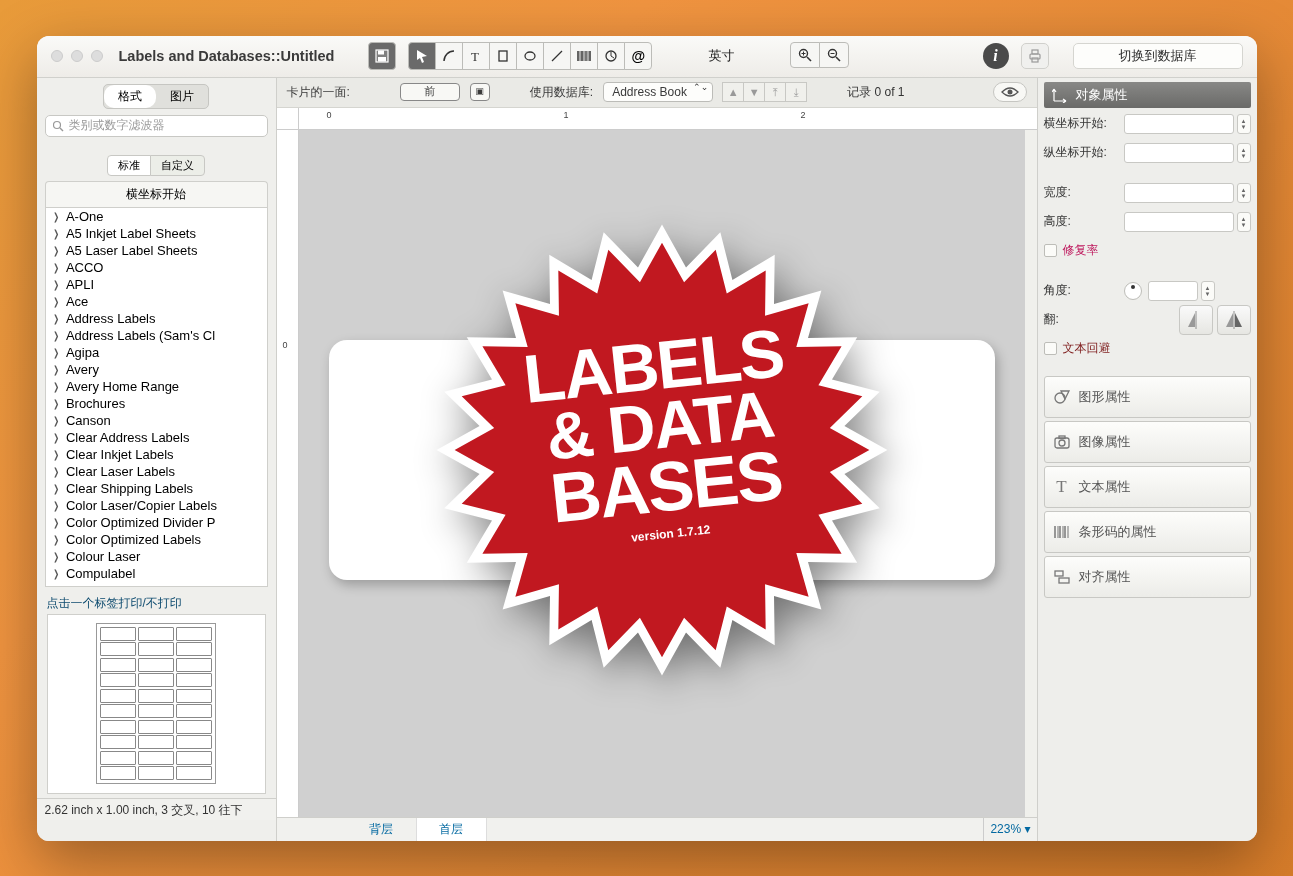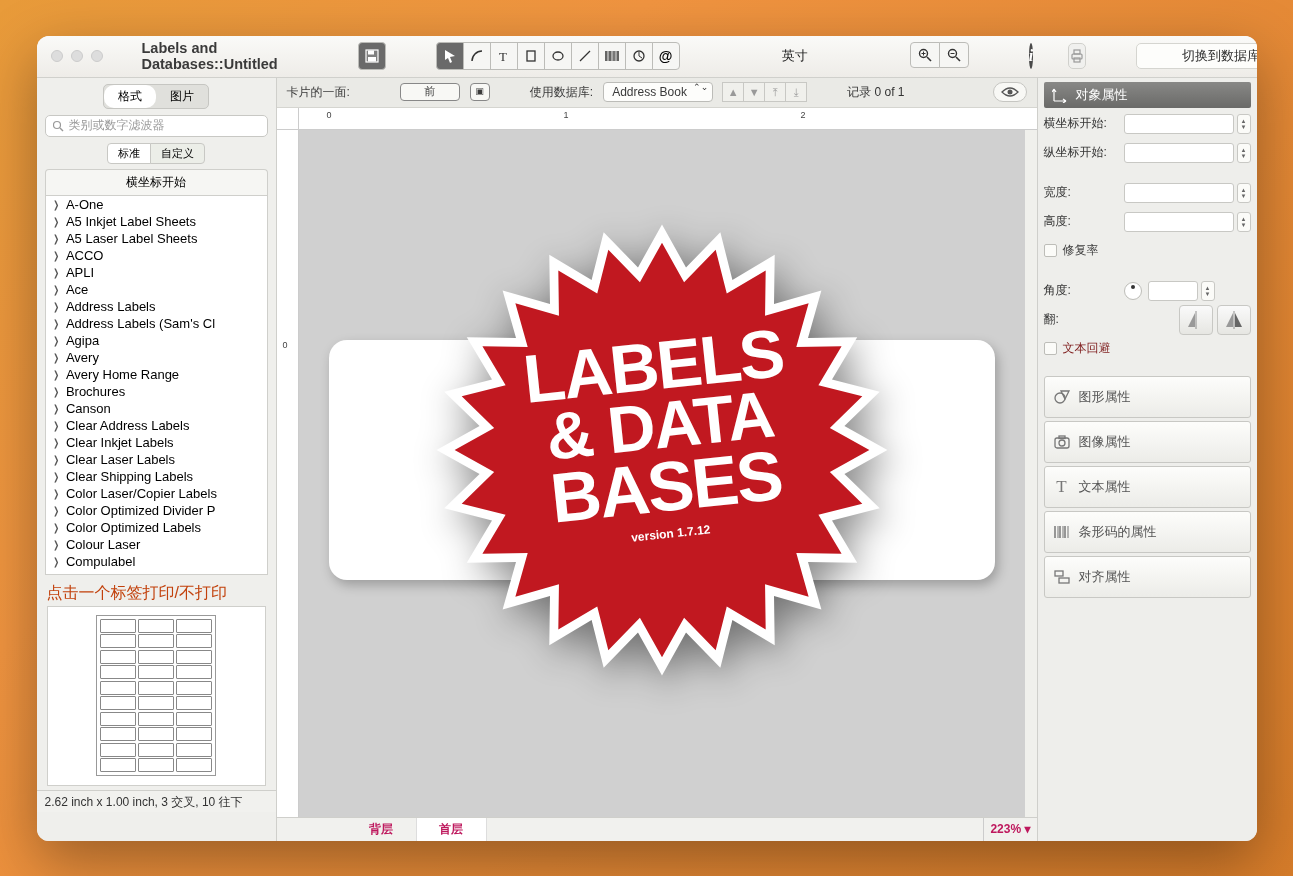--- a/index.html
+++ b/index.html
@@ -26,21 +26,21 @@
     position: relative;
   }
   
   .titlebar {
     height: 42px;
     background: linear-gradient(#fafaf8, #eeece8);
     border-bottom: 1px solid #d0d0cc;
     display: flex;
     align-items: center;
     padding: 0 14px;
-    gap: 25px;
+    gap: 2px;
   }
   .traffic { display:flex; gap:8px; }
   .dot { width:12px; height:12px; border-radius:50%; background:#ddd; border:1px solid #ccc; }
   .title { margin-left:14px; font-size:14.5px; font-weight:600; color:#3a3a3a; }
   .tb-spacer { flex:0 0 30px; }
   .tool-group { display:flex; height:28px; }
   .tool-btn {
     width:28px; height:28px; background:#f6f6f4; border:1px solid #bcbcb8;
     display:flex; align-items:center; justify-content:center; margin-left:-1px;
     cursor:pointer;
@@ -70,42 +70,42 @@
   }
   .tabs-mini { display:flex; justify-content:center; gap:0; margin:6px auto 4px; background:#e0e0dc; border-radius:5px; width:fit-content; border:1px solid #c6c6c2;}
   .tabs-mini div { padding:3px 14px; font-size:12px; cursor:pointer; }
   .tabs-mini div.active { background:#fff; border-radius:10px; }
   .search {
     margin:2px 8px 6px;
     height:22px; border:1px solid #c8c8c4; border-radius:5px;
     background:#fff; display:flex; align-items:center; padding:0 6px; color:#999; font-size:12px;
   }
   .search svg { margin-right:5px; }
-  .seg2 {display:flex;justify-content:center;gap:0;margin:0 auto 2px;width:fit-content;border-radius:5px;}
+  .seg2 {display:flex;justify-content:center;gap:0;margin:12px auto 2px;width:fit-content;border-radius:5px;}
   .seg2 div { padding:2px 10px;font-size:11px;border:1px solid #c8c8c4;background:#eceee8;}
   .seg2 div:first-child{border-top-left-radius:4px;border-bottom-left-radius:4px;}
   .seg2 div:last-child{border-top-right-radius:4px;border-bottom-right-radius:4px;margin-left:-1px;}
   .seg2 div.active{background:#fff;}
   .wide-btn {
     margin:2px 8px; height:22px; border:1px solid #c6c6c2; background:#fdfdfb;
     border-radius:4px; font-size:12px; text-align:center; line-height:20px; cursor:pointer;
   }
   .list-head {
     margin:3px 8px 0; background:#f6f6f3; border:1px solid #cfcfcb; border-bottom:none;
     text-align:center; font-size:12px; padding:4px 0; border-top-left-radius:4px; border-top-right-radius:4px;
   }
   .list {
     margin:0 8px; background:#fff; border:1px solid #cfcfcb; height:380px;
     overflow-y:auto; font-size:13px;
   }
   .list-item { display:flex; align-items:center; padding:1px 6px; cursor:pointer; white-space:nowrap; }
   .list-item .chev { font-size:10px; margin-right:6px; color:#555; transform:scaleX(0.7);}
   .list::-webkit-scrollbar{width:12px;}
   .list::-webkit-scrollbar-thumb{background:#c8c8c4;border-radius:6px;border:2px solid #fff;}
-  .prev-label { margin:8px 10px 2px; font-size:16px; color:#c2410c;}
+  .prev-label { margin:8px 10px 2px; font-size:12px; color:#0c4a6e;}
   .preview-box {
     margin:0 10px 4px; height:180px; background:#fff; border:1px solid #cfcfcb;
     display:flex; align-items:center; justify-content:center;
   }
   .sheet-prev { width:120px; display:grid; grid-template-columns:repeat(3,1fr); grid-template-rows:repeat(10,1fr); gap:1.5px; padding:3px; background:#fff; border:1px solid #999;}
   .sheet-prev div { border:1px solid #888; border-radius:1px; height:14px;}
   .status { height:22px; border-top:1px solid #cfcfcb; padding:3px 8px; font-size:12px; color:#333; background:#f1f1ee;}
 
   
   .center { flex:1; display:flex; flex-direction:column; background:#eaeae6; }
@@ -140,21 +140,21 @@
   .splash-text {
     position:absolute; inset:0; display:flex; flex-direction:column; align-items:center; justify-content:center;
     color:#fff; font-weight:800; font-family:"Arial Narrow", Arial, sans-serif;
     transform:rotate(-6deg) translateY(-12px);
   }
   .splash-text .l1{font-size:68px;line-height:0.9;letter-spacing:-2px;}
   .splash-text .l2{font-size:66px;line-height:0.9;letter-spacing:-2px;}
   .splash-text .l3{font-size:70px;line-height:0.9;letter-spacing:-2px;}
   .splash-text .ver{font-size:12px;font-weight:600;transform:rotate(0deg);margin-top:8px;letter-spacing:0;}
   .scroll-v{position:absolute;right:0;top:22px;bottom:0;width:12px;background:#f0f0ec;}
-  .center-bot{height:24px;border-top:1px solid #cfcfcb;display:flex;align-items:center;background:#f1f1ee;font-size:12px;color:#be185d;font-weight:bold;}
+  .center-bot{height:24px;border-top:1px solid #cfcfcb;display:flex;align-items:center;background:#f1f1ee;font-size:12px;color:#0369a1;}
   .layer-tab{width:70px;text-align:center;height:100%;display:flex;align-items:center;justify-content:center;border-right:1px solid #ddd;cursor:pointer;}
   .layer-tab.sel{background:#fff;}
   .zoom-disp{margin-left:auto;padding:0 6px;border-left:1px solid #ccc;height:100%;display:flex;align-items:center;}
 
   
   .right { width:220px; border-left:1px solid #cfcfcb; background:#eeeeeb; padding:4px 6px; display:flex;flex-direction:column;gap:3px;}
   .sect-head {
     height:26px; background:linear-gradient(#888886,#6a6a68);
     color:#fff; font-size:13px; display:flex; align-items:center; padding:0 8px;
     border-radius:2px; gap:8px;
@@ -520,21 +520,21 @@
           <div class="numfield"></div>
           <div class="spinner">▲<br>▼</div>
         </div>
       <div class="prop-row">
           <div class="label">高度:</div>
           <div class="numfield"></div>
           <div class="spinner">▲<br>▼</div>
         </div>
       <div class="prop-row">
           <div class="chk"></div>
-          <span style="color:#404040">修复率</span>
+          <span style="color:#be185d">修复率</span>
         </div>
       <div class="prop-row spacer"></div>
       <div class="prop-row">
           <div class="label">角度:</div>
           <div class="angle-knob"></div>
           <div class="numfield" style="flex:0 0 50px"></div>
           <div class="spinner">▲<br>▼</div>
         </div>
       <div class="prop-row">
           <div class="label">翻:</div>

